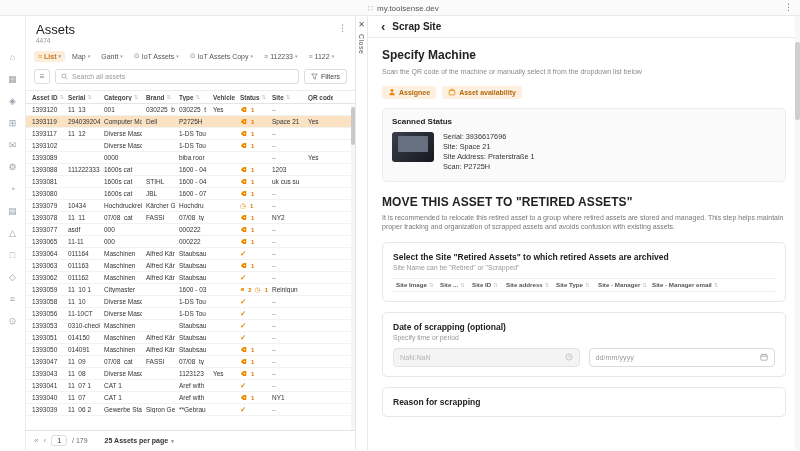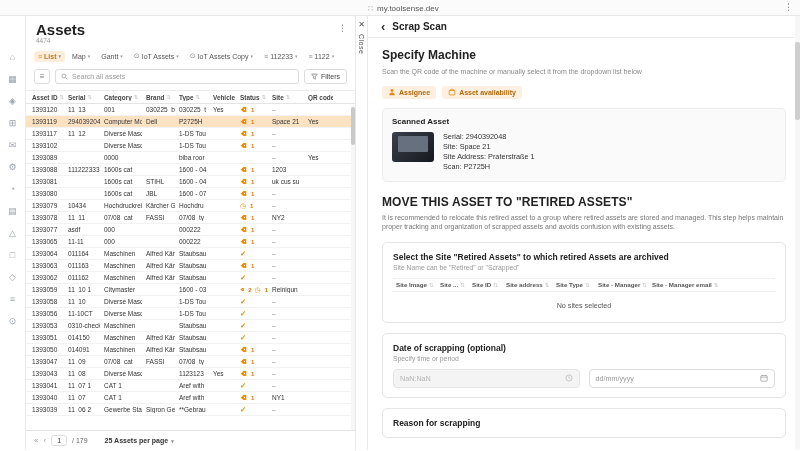--- a/index.html
+++ b/index.html
@@ -14,21 +14,21 @@
 
   .main { display:flex; height:434px; }
 
   
   .rail { width:26px; border-right:1px solid #ececec; display:flex; flex-direction:column; align-items:center; padding-top:36px; gap:12px; flex:none; }
   .rail span { font-size:9px; color:#9aa3ab; line-height:10px; cursor:pointer; }
 
   
   .left { width:329px; flex:none; display:flex; flex-direction:column; position:relative; background:#fff; }
   .app-head { display:flex; align-items:flex-start; padding:7px 8px 0 10px; }
-  .app-title { font-size:15px; font-weight:bold; line-height:13px; }
+  .app-title { font-size:13px; font-weight:normal; line-height:13px; }
   .app-count { font-size:6.5px; color:#999; margin-top:1px; }
   .head-kebab { margin-left:auto; color:#777; font-size:9px; }
 
   .tabs { display:flex; align-items:center; gap:3px; padding:6px 2px 4px 8px; white-space:nowrap; overflow:hidden; }
   .tab { display:flex; align-items:center; gap:2px; padding:2px 4px; border-radius:3px; font-size:7px; color:#555; flex:none; }
   .tab .ticon { color:#8a8a8a; font-size:7px; }
   .tab.sel { background:#fdeedc; color:#c4751a; font-weight:bold; }
   .tab.sel .ticon { color:#e8890c; }
   .tab .chev { font-size:5px; color:#a0a0a0; }
 
@@ -652,21 +652,21 @@
   </div>
 
   <div class="close-strip">
     <span class="close-x">✕</span>
     <span class="close-label">Close</span>
   </div>
 
   <div class="panel">
     <div class="panel-head">
       <span class="back">‹</span>
-      <span>Scrap Scan</span>
+      <span>Scrap Site</span>
     </div>
     <div class="panel-body">
       <div class="specify">Specify Machine</div>
       <div class="muted">Scan the QR code of the machine or manually select it from the dropdown list below</div>
 
       <div class="tagrow" id="tagrow">
           <span class="pill">
             <svg width="8" height="8" viewBox="0 0 10 10">
               <circle cx="5" cy="3.1" r="1.8" fill="#e8890c"></circle>
               <path d="M1.6 9 C1.6 6.8 3.1 5.6 5 5.6 C6.9 5.6 8.4 6.8 8.4 9 Z" fill="#e8890c"></path>
@@ -676,25 +676,25 @@
           <span class="pill">
             <svg width="8" height="8" viewBox="0 0 10 10">
               <rect x="1.5" y="3.2" width="7" height="5.4" rx="0.6" fill="none" stroke="#e8890c" stroke-width="1"></rect>
               <path d="M1.5 3.2 L5 1.2 L8.5 3.2" fill="none" stroke="#e8890c" stroke-width="1"></path>
             </svg>
             <span>Asset availability</span>
           </span>
         </div>
 
       <div class="scard">
-        <div class="scard-title">Scanned Asset</div>
+        <div class="scard-title">Scanned Status</div>
         <div class="scard-flex">
           <div class="thumb"></div>
           <div class="sinfo" id="sinfo">
-              <div>Serial: 2940392048</div>
+              <div>Serial: 3936617696</div>
               <div>Site: Space 21</div>
               <div>Site Address: Praterstraße 1</div>
               <div>Scan: P2725H</div>
             </div>
         </div>
       </div>
 
       <div class="move-h">MOVE THIS ASSET TO "RETIRED ASSETS"</div>
       <div class="move-p">It is recommended to relocate this retired asset to a group where retired assets are stored and managed. This step helps maintain proper tracking and organization of scrapped assets and avoids confusion with existing assets.</div>
 
@@ -724,21 +724,20 @@
             </div>
             <div class="sth" style="width: 54px;">
               <span>Site - Manager</span>
               <span class="sort">⇅</span>
             </div>
             <div class="sth" style="width: 72px;">
               <span>Site - Manager email</span>
               <span class="sort">⇅</span>
             </div>
           </div>
-        <div class="nosites">No sites selected</div>
       </div>
 
       <div class="card">
         <div class="card-title">Date of scrapping (optional)</div>
         <div class="card-sub">Specify time or period</div>
         <div class="inputs">
           <div class="inp disabled">
             <span>NaN:NaN</span>
             <svg width="8" height="8" viewBox="0 0 10 10">
                 <circle cx="5" cy="5" r="3.8" fill="none" stroke="#b5b5b5" stroke-width="0.9"></circle>

